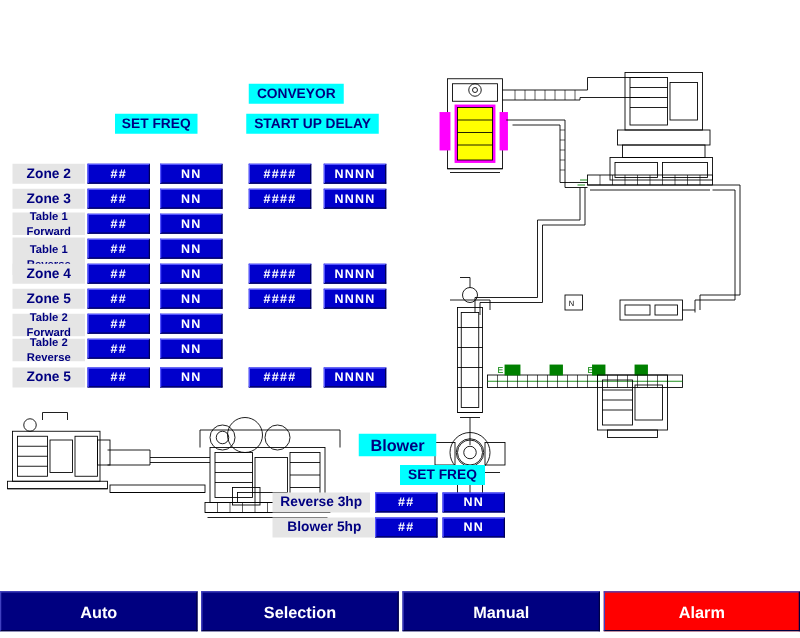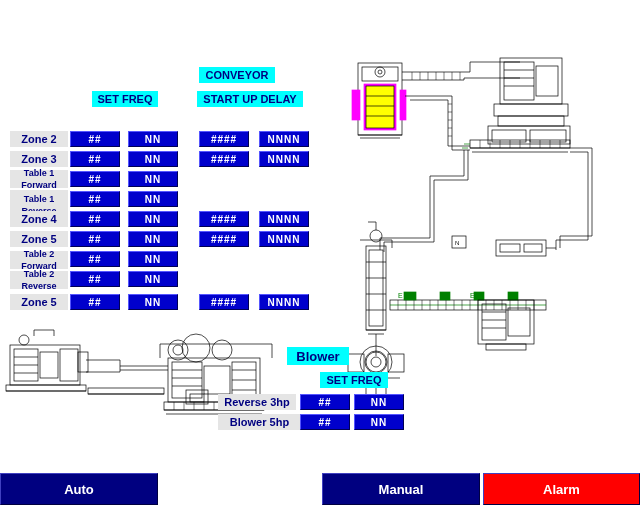--- a/index.html
+++ b/index.html
@@ -334,17 +334,18 @@
   <div class="cyan-label" style="left:218px;top:394px;width:78px;height:16px;">Reverse 3hp</div>
   <div class="blue-field" style="left:300px;top:394px;width:50px;height:16px;">##</div>
   <div class="blue-field" style="left:354px;top:394px;width:50px;height:16px;">NN</div>
 
   <div class="cyan-label" style="left:218px;top:414px;width:83px;height:16px;">Blower 5hp</div>
   <div class="blue-field" style="left:300px;top:414px;width:50px;height:16px;">##</div>
   <div class="blue-field" style="left:354px;top:414px;width:50px;height:16px;">NN</div>
 
   <div class="toolbar">
     <div class="tb-btn" style="left:0px;width:158px;">Auto</div>
+    <div class="tb-btn" style="left:161px;width:158px;">Selection</div>
     <div class="tb-btn" style="left:322px;width:158px;">Manual</div>
     <div class="tb-btn alarm" style="left:483px;width:157px;">Alarm</div>
   </div>
 
 </div>
 
 </body></html>

